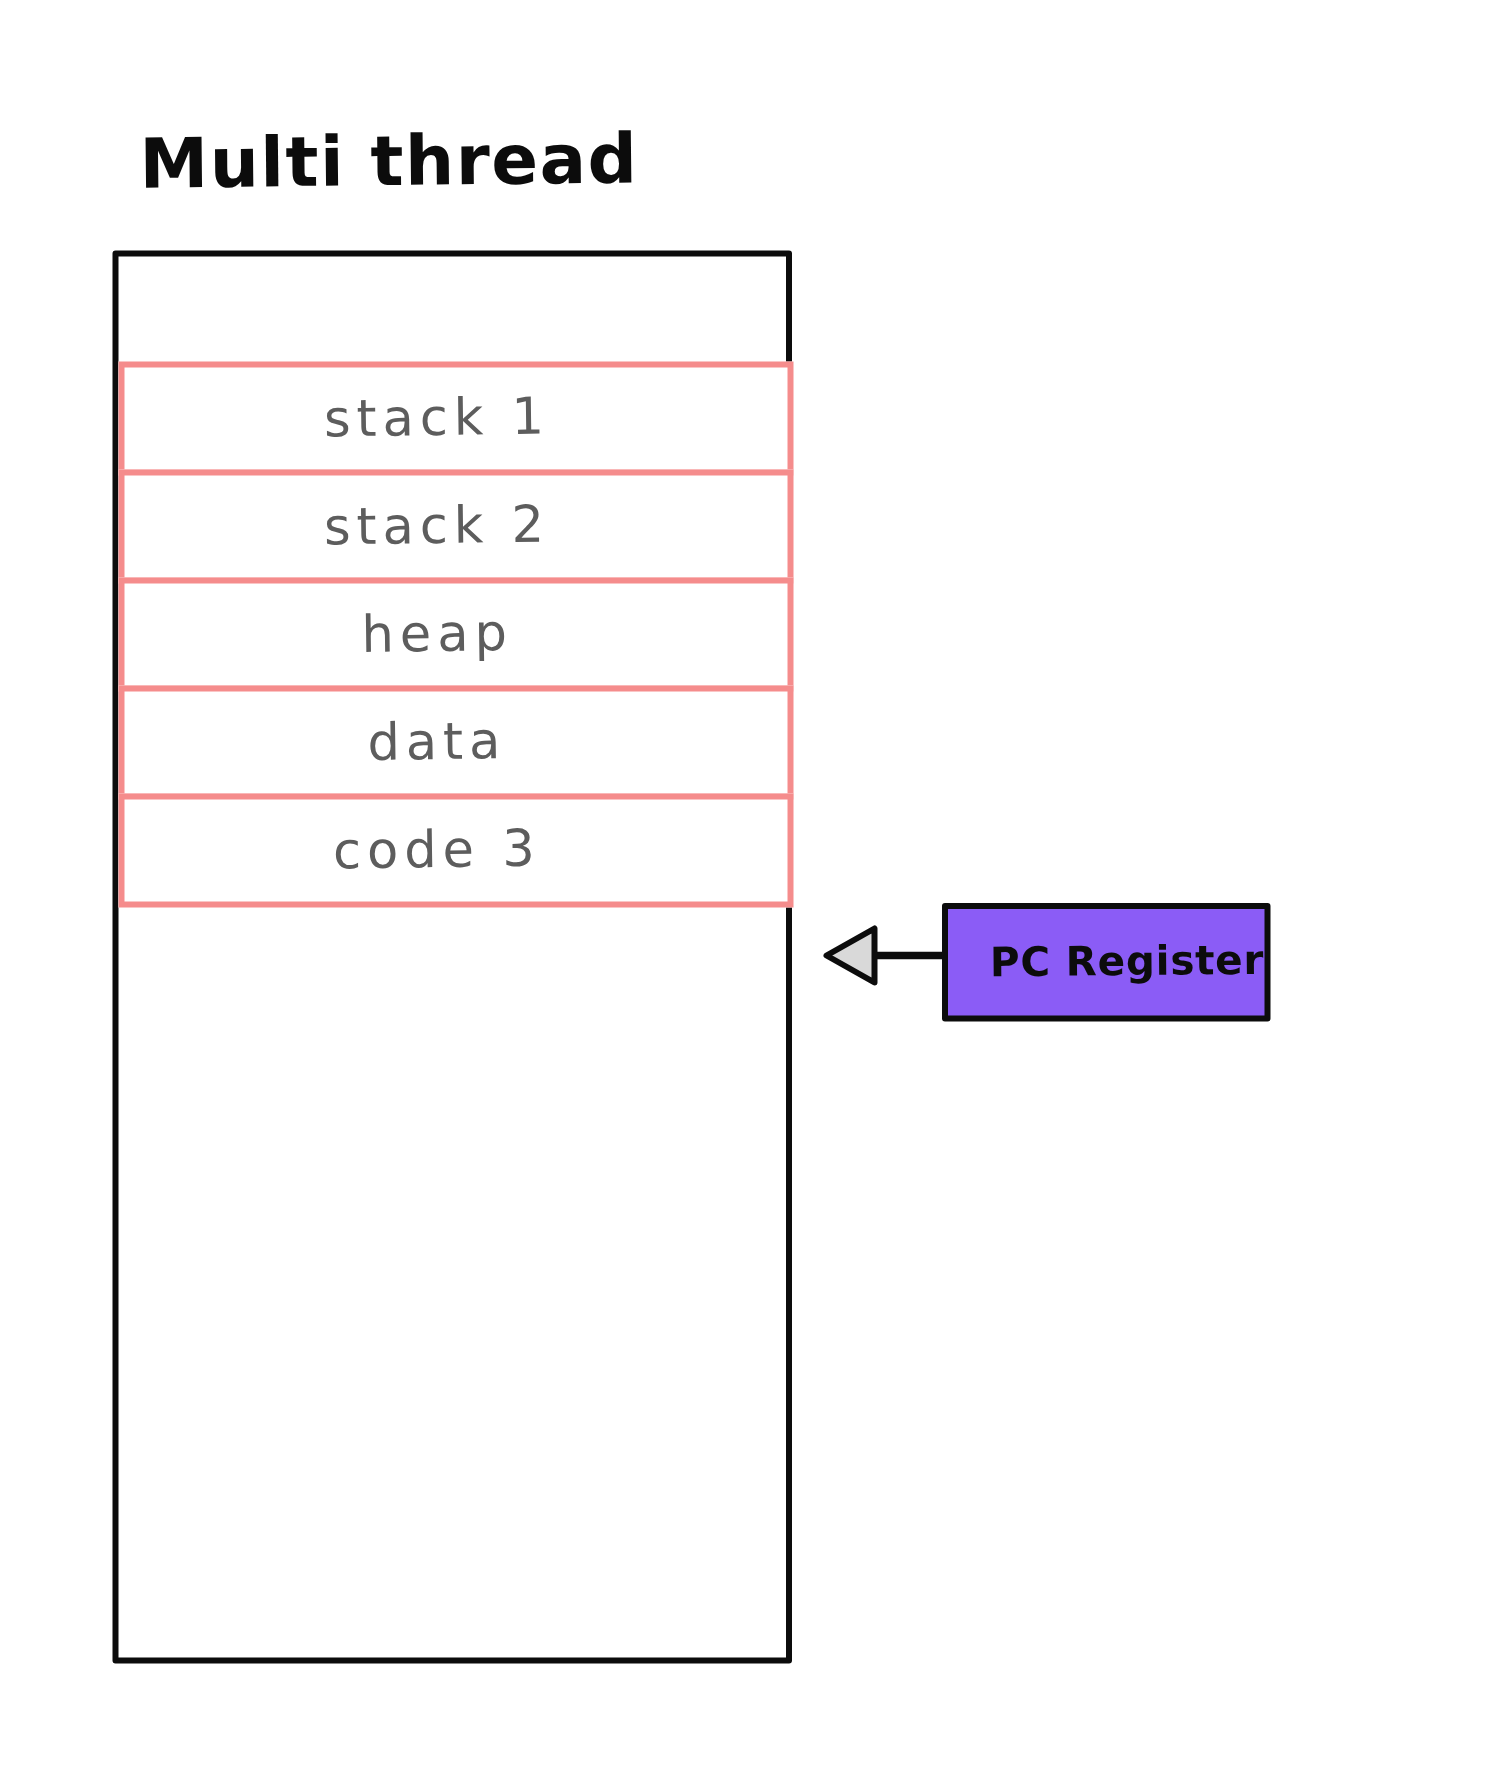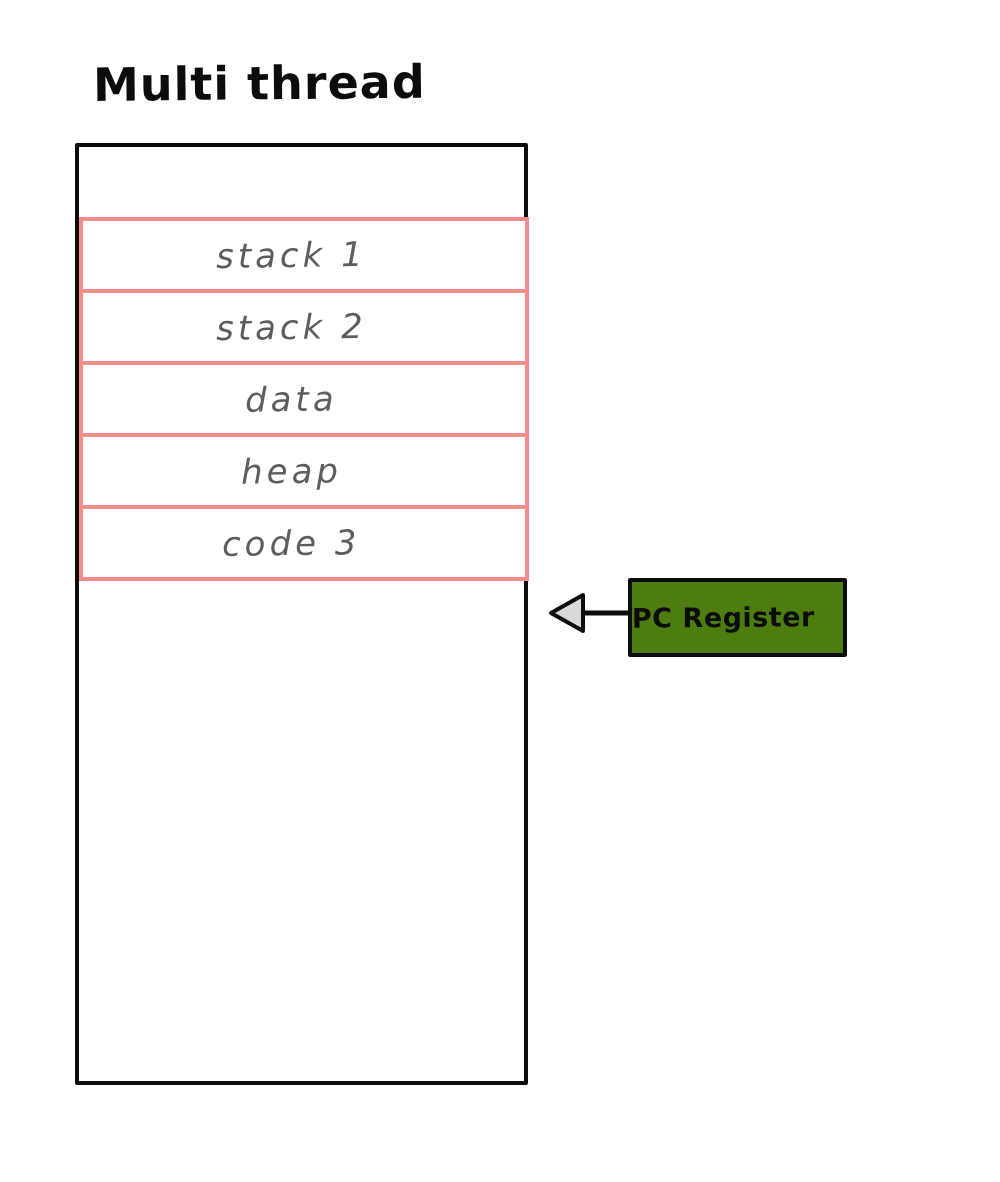--- a/index.html
+++ b/index.html
@@ -1,19 +1,19 @@
 <!DOCTYPE html>
 <html><head>
 <meta charset="utf-8">
 <style>
   * { margin: 0; padding: 0; box-sizing: border-box; }
   html, body { width: 1000px; height: 1182px; background: #ffffff; }
   body { font-family: "DejaVu Sans", "Liberation Sans", sans-serif; position: relative; overflow: hidden; }
 
-  .canvas { position: absolute; inset: 0; width: 1000px; height: 841px; }
+  .canvas { position: absolute; inset: 0; width: 1000px; height: 841px; margin-top: 24px; }
 
   .title {
     position: absolute;
     left: 93px; top: 56px;
     width: 400px;
     font-size: 46px;
     font-weight: 700;
     color: #0c0c0c;
     letter-spacing: 1px;
     transform: rotate(-0.6deg);
@@ -26,21 +26,20 @@
     width: 453px; height: 942px;
     border: 4px solid #0c0c0c;
     border-radius: 2px;
     background: transparent;
   }
 
   .row-stack {
     position: absolute;
     left: 79px; top: 217px;
     width: 450px;
-    font-style: italic;
   }
 
   .mem-row {
     height: 76px;
     border: 4px solid #f58c8c;
     background: #ffffff;
     display: flex;
     align-items: center;
     justify-content: center;
     padding-right: 26px;
@@ -60,24 +59,24 @@
     left: 546px; top: 590px;
     width: 88px; height: 46px;
   }
 
   .pc-box {
     position: absolute;
     left: 628px; top: 578px;
     width: 219px; height: 79px;
     border: 4px solid #0c0c0c;
     border-radius: 2px;
-    background: #4d7c0f;
+    background: #8b5cf6;
     display: flex;
     align-items: center;
-    justify-content: flex-start;
+    justify-content: flex-end;
   }
 
   .pc-label {
     font-size: 27px;
     font-weight: 700;
     color: #0c0c0c;
     letter-spacing: 0.5px;
     transform: rotate(-0.5deg);
     white-space: nowrap;
   }
@@ -92,24 +91,24 @@
   <div class="memory-box"></div>
 
   <div class="row-stack">
     <div class="mem-row">
       <span class="mem-label">stack 1</span>
     </div>
     <div class="mem-row">
       <span class="mem-label">stack 2</span>
     </div>
     <div class="mem-row">
-      <span class="mem-label">data</span>
+      <span class="mem-label">heap</span>
     </div>
     <div class="mem-row">
-      <span class="mem-label">heap</span>
+      <span class="mem-label">data</span>
     </div>
     <div class="mem-row">
       <span class="mem-label">code 3</span>
     </div>
   </div>
 
   <svg class="pc-arrow" viewBox="0 0 88 46" xmlns="http://www.w3.org/2000/svg" aria-hidden="true">
     <line x1="34" y1="23" x2="88" y2="23" stroke="#0c0c0c" stroke-width="5"></line>
     <polygon points="5,23 37,5 37,41" fill="#d9d9d9" stroke="#0c0c0c" stroke-width="4" stroke-linejoin="round"></polygon>
   </svg>

